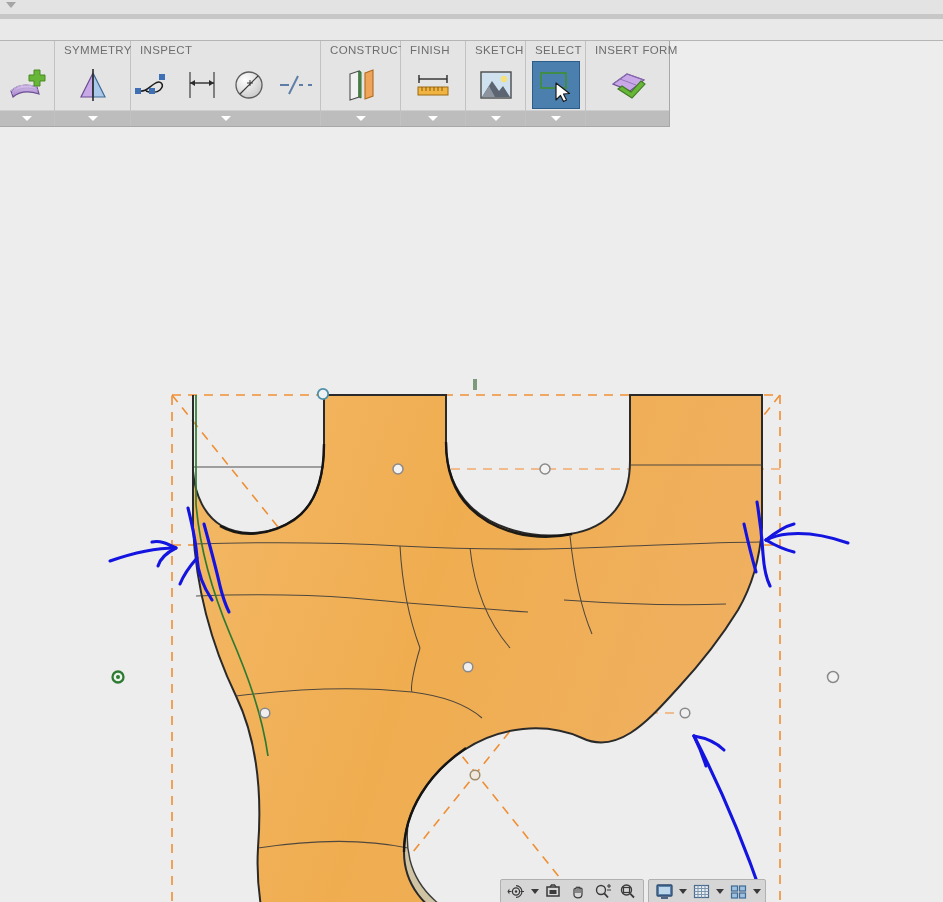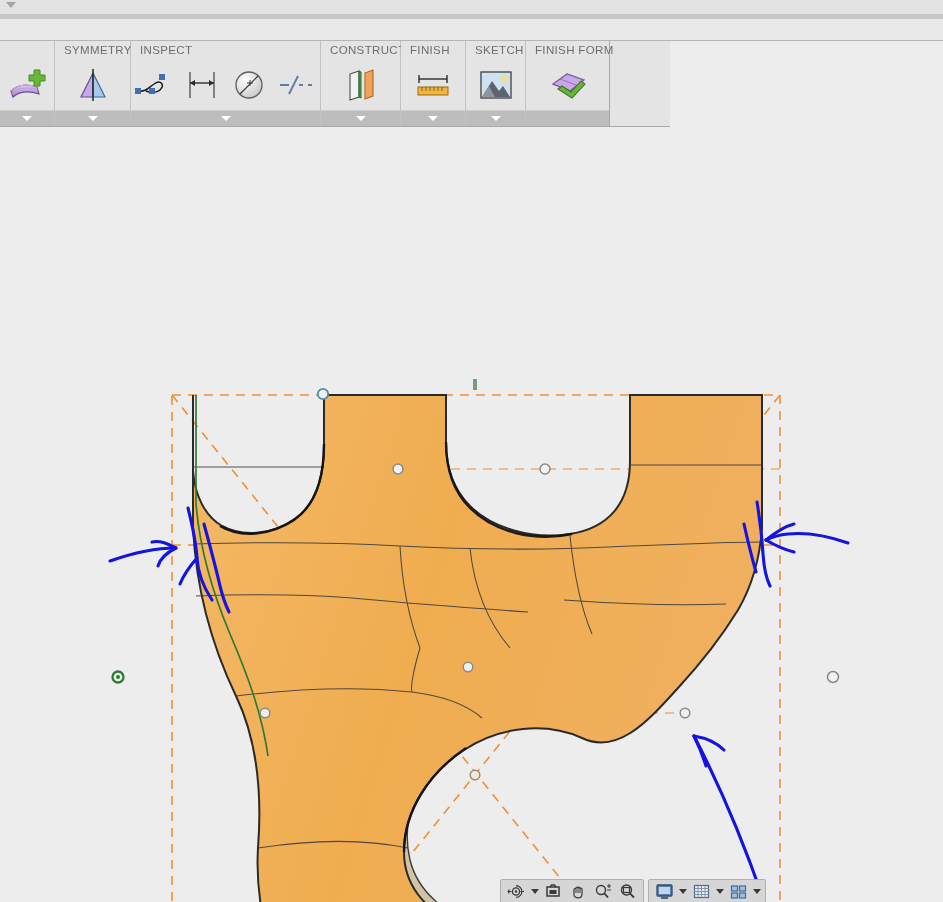--- a/index.html
+++ b/index.html
@@ -359,23 +359,37 @@
           <path d="M7 33 L17 17 L24 27 L28 22 L35 33 Z" fill="#5b6470"></path>
           <path d="M7 33 L14 22 L20 33 Z" fill="#8d949d"></path>
         </svg>
       </div>
     </div>
     <div class="panel-foot">
         <i class="foot-caret"></i>
       </div>
   </div>
 
+  <div class="ribbon-panel" style="width:60px">
+    <div class="panel-title">SELECT</div>
+    <div class="panel-body">
+      <div class="tool-btn active">
+        <svg width="42" height="42" viewBox="0 0 42 42">
+          <rect x="6" y="9" width="25" height="15" fill="none" stroke="#3f8f3f" stroke-width="1.8"></rect>
+          <path d="M21 19 L21 36 L25.5 31.5 L28.5 37.5 L31.5 36 L28.5 30 L34.5 29.5 Z" fill="#ffffff" stroke="#1a1a1a" stroke-width="1.2" stroke-linejoin="round"></path>
+        </svg>
+      </div>
+    </div>
+    <div class="panel-foot">
+        <i class="foot-caret"></i>
+      </div>
+  </div>
 
   <div class="ribbon-panel" style="width:84px">
-    <div class="panel-title">FINISH FORM</div>
+    <div class="panel-title">INSERT FORM</div>
     <div class="panel-body">
       <div class="tool-btn">
         <svg width="42" height="42" viewBox="0 0 42 42">
           <path d="M6 20 L20 10 L37 16 L23 27 Z" fill="#c9a8e8" stroke="#6c4f93" stroke-width="1.2"></path>
           <path d="M6 20 L20 10 L37 16" fill="none" stroke="#8e6fb5" stroke-width=".9"></path>
           <path d="M13 15 L29 21" stroke="#8e6fb5" stroke-width=".9" fill="none"></path>
           <path d="M11 25 L25 34 L38 20 L34 17 L24 28 L15 22 Z" fill="#67b637" stroke="#3f7a22" stroke-width="1.1"></path>
         </svg>
       </div>
     </div>

